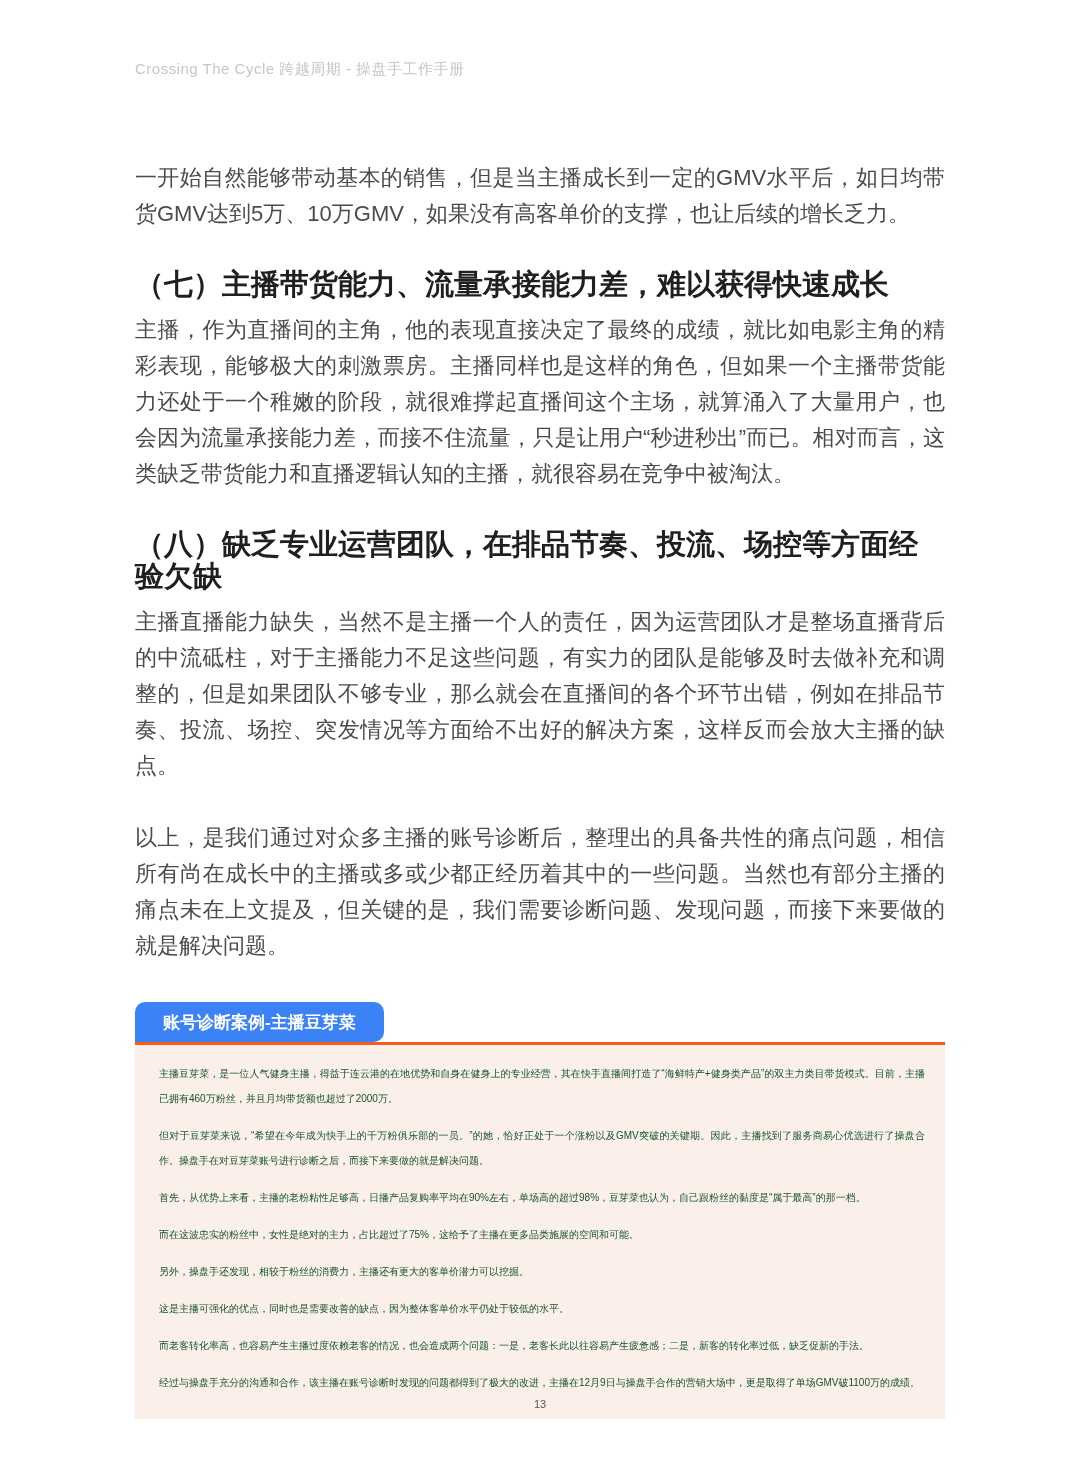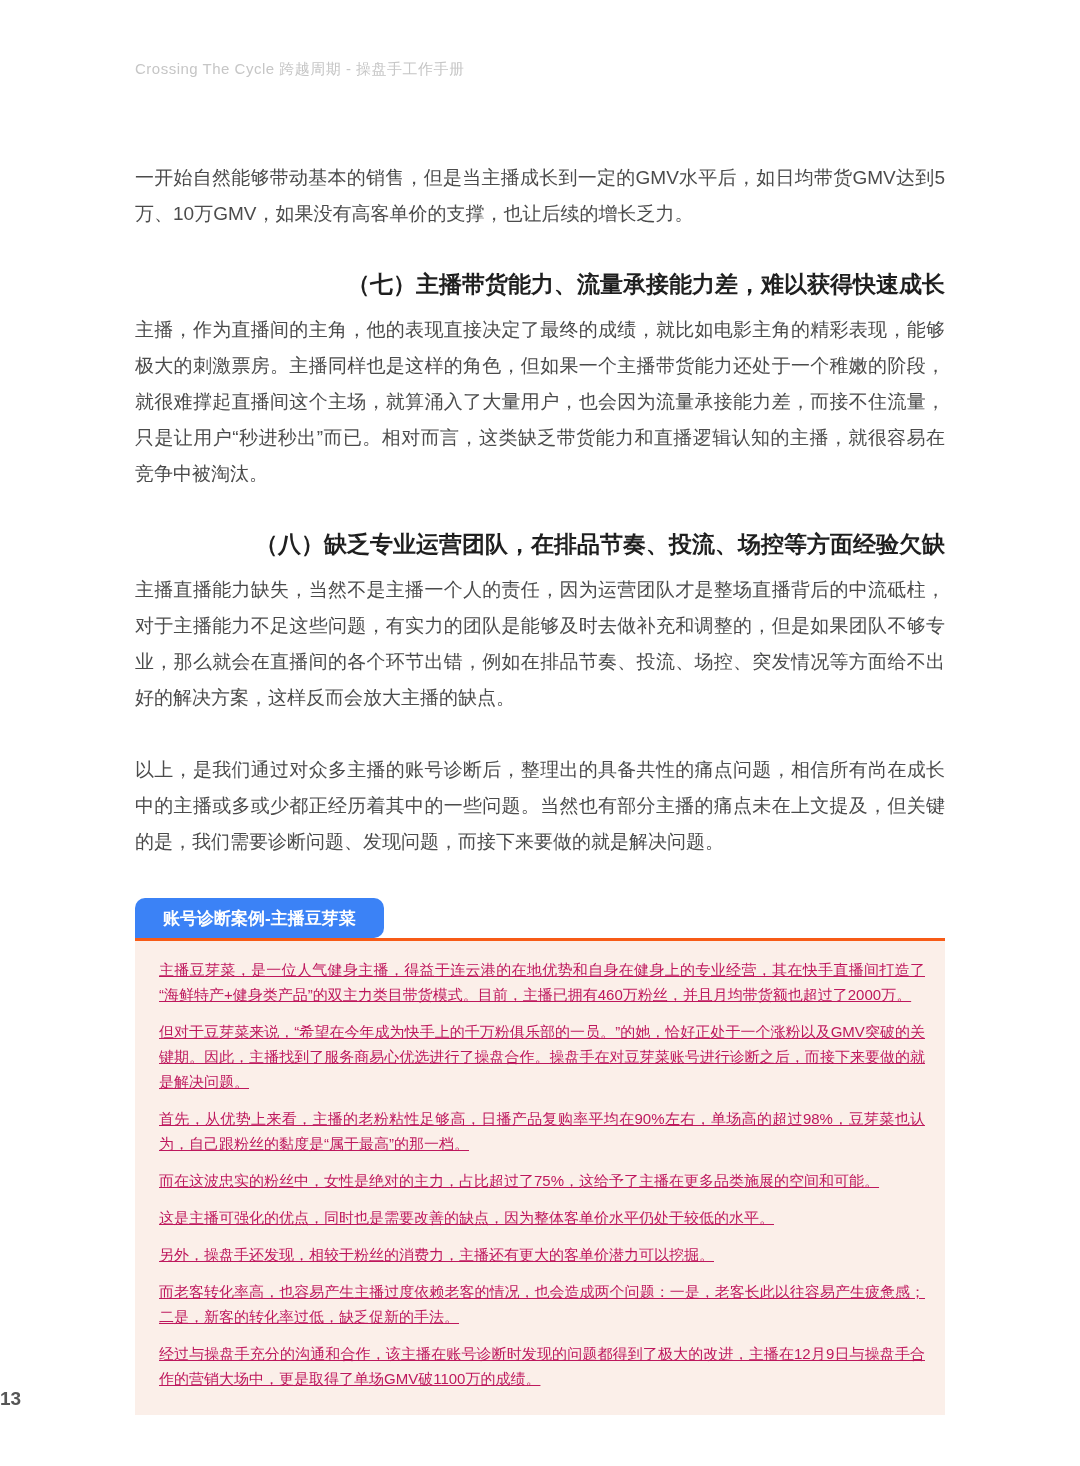--- a/index.html
+++ b/index.html
@@ -21,68 +21,66 @@
     color:#c6c6c6;
   }
   .content{
     position:absolute;
     top:140px;
     left:135px;
     width:810px;
   }
   .body-text{
     margin:0;
-    font-size:19px;
+    font-size:22px;
     line-height:36px;
     color:#4b4b4b;
     text-align:justify;
   }
   .intro{margin-top:20px;}
   .section-heading{
     margin:36px 0 12px 0;
-    font-size:23px;
+    font-size:29px;
     line-height:32px;
     font-weight:bold;
     color:#1f1f1f;
-    text-align:right;
   }
   .summary{margin-top:36px;font-family:Liberation Serif, serif;}
   .case{margin-top:38px;}
   .case-tab{
     display:inline-block;
     color:#ffffff;
     font-size:17px;
     font-weight:bold;
     padding:9px 28px 8px 28px;
     border-radius:10px 10px 10px 0;
     position:relative;
     z-index:1;
     vertical-align:bottom;
   }
   .case-body{
     border-top:3px solid transparent;
     padding:16px 20px 20px 24px;
   }
   .case-body p{
     margin:0 0 12px 0;
-    font-size:15px;
+    font-size:10px;
     line-height:25px;
-    color:#be185d;
+    color:#14532d;
     text-align:justify;
-    text-decoration:underline;
   }
   .case-body p:last-child{margin-bottom:4px;}
   .page-number{
     position:absolute;
     bottom:56px;
     left:0;
     width:100%;
-    font-size:19px;
+    text-align:center;
+    font-size:11px;
     color:#555555;
-    font-weight:bold;
   }
 </style>
 </head>
 <body>
 
 <div class="page">
 
   <div class="doc-header">Crossing The Cycle 跨越周期 - 操盘手工作手册</div>
 
   <div class="content">
@@ -97,22 +95,22 @@
 
     <p class="body-text summary">以上，是我们通过对众多主播的账号诊断后，整理出的具备共性的痛点问题，相信所有尚在成长中的主播或多或少都正经历着其中的一些问题。当然也有部分主播的痛点未在上文提及，但关键的是，我们需要诊断问题、发现问题，而接下来要做的就是解决问题。</p>
 
     <div class="case">
       <div class="case-tab" style="background: #3b82f6;">账号诊断案例-主播豆芽菜</div>
       <div class="case-body" style="background: rgb(251, 239, 233); border-top-color: rgb(247, 91, 23);">
         <p>主播豆芽菜，是一位人气健身主播，得益于连云港的在地优势和自身在健身上的专业经营，其在快手直播间打造了“海鲜特产+健身类产品”的双主力类目带货模式。目前，主播已拥有460万粉丝，并且月均带货额也超过了2000万。</p>
         <p>但对于豆芽菜来说，“希望在今年成为快手上的千万粉俱乐部的一员。”的她，恰好正处于一个涨粉以及GMV突破的关键期。因此，主播找到了服务商易心优选进行了操盘合作。操盘手在对豆芽菜账号进行诊断之后，而接下来要做的就是解决问题。</p>
         <p>首先，从优势上来看，主播的老粉粘性足够高，日播产品复购率平均在90%左右，单场高的超过98%，豆芽菜也认为，自己跟粉丝的黏度是“属于最高”的那一档。</p>
         <p>而在这波忠实的粉丝中，女性是绝对的主力，占比超过了75%，这给予了主播在更多品类施展的空间和可能。</p>
+        <p>另外，操盘手还发现，相较于粉丝的消费力，主播还有更大的客单价潜力可以挖掘。</p>
         <p>这是主播可强化的优点，同时也是需要改善的缺点，因为整体客单价水平仍处于较低的水平。</p>
-        <p>另外，操盘手还发现，相较于粉丝的消费力，主播还有更大的客单价潜力可以挖掘。</p>
         <p>而老客转化率高，也容易产生主播过度依赖老客的情况，也会造成两个问题：一是，老客长此以往容易产生疲惫感；二是，新客的转化率过低，缺乏促新的手法。</p>
         <p>经过与操盘手充分的沟通和合作，该主播在账号诊断时发现的问题都得到了极大的改进，主播在12月9日与操盘手合作的营销大场中，更是取得了单场GMV破1100万的成绩。</p>
       </div>
     </div>
 
   </div>
 
   <div class="page-number">13</div>
 
 </div>

